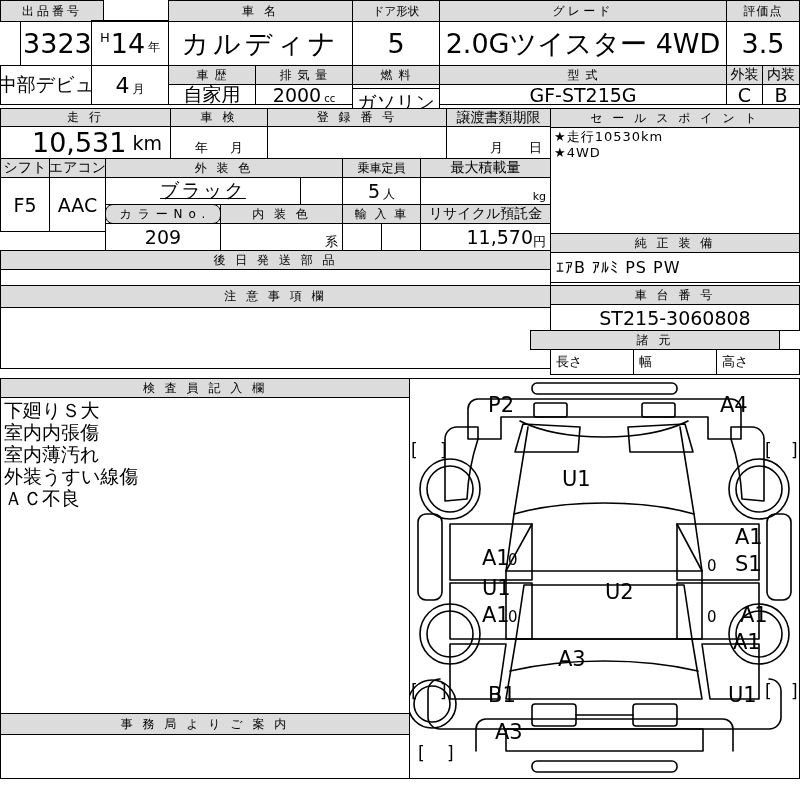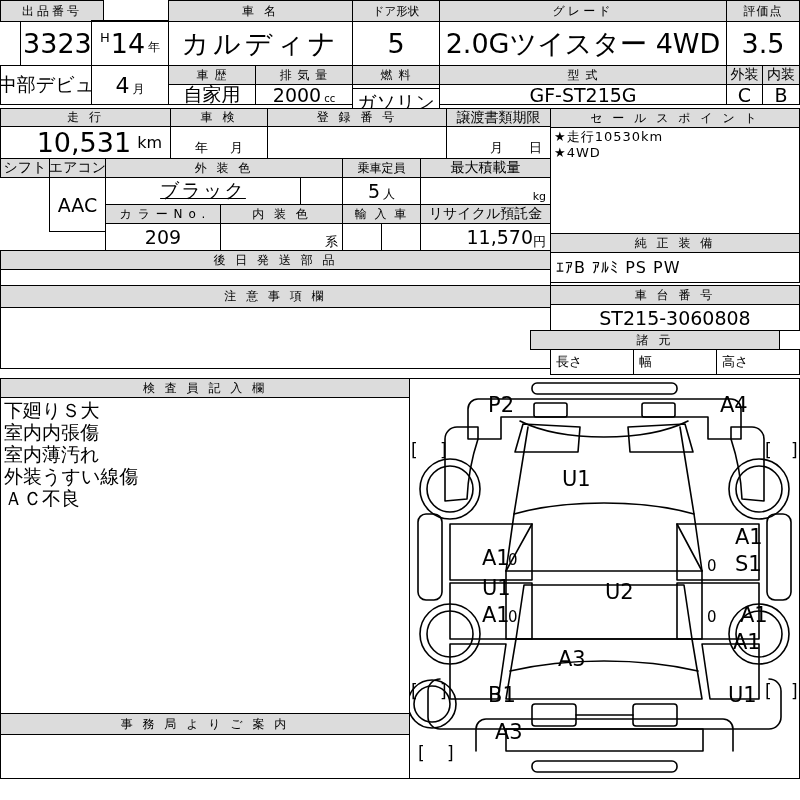--- a/index.html
+++ b/index.html
@@ -143,21 +143,21 @@
   <div class="c hdr tight" style="left:726px;top:0;width:74px;height:22px;">評価点</div>
   <div class="c val big" style="left:726px;top:21px;width:74px;height:45px;">3.5</div>
   <div class="c hdr small" style="left:726px;top:65px;width:37px;height:20px;">外装</div>
   <div class="c hdr small" style="left:762px;top:65px;width:38px;height:20px;text-align:right;">内装</div>
   <div class="c val med" style="left:726px;top:84px;width:37px;height:21px;">C</div>
   <div class="c val med" style="left:762px;top:84px;width:38px;height:21px;">B</div>
 
   <div class="c hdr" style="left:0;top:108px;width:171px;height:19px;">走 行</div>
   <div class="c" style="left:0;top:126px;width:171px;height:33px;justify-content:flex-end;padding-right:8px;">
     <span class="val big" style="border:none;">10,531</span>
-      <span style="font-size:16px;margin-left:6px;">km</span>
+      <span style="font-size:19px;margin-left:6px;">km</span>
   </div>
 
   <div class="c hdr" style="left:170px;top:108px;width:98px;height:19px;">車 検</div>
   <div class="c" style="left:170px;top:126px;width:98px;height:33px;">
     <span style="font-size:13px;position:relative;top:5px;">年</span>
     <span style="width:22px;"></span>
     <span style="font-size:13px;position:relative;top:5px;">月</span>
   </div>
 
   <div class="c hdr" style="left:267px;top:108px;width:180px;height:19px;">登 録 番 号</div>
@@ -165,39 +165,40 @@
 
   <div class="c hdr small" style="left:446px;top:108px;width:105px;height:19px;letter-spacing:0;">譲渡書類期限</div>
   <div class="c" style="left:446px;top:126px;width:105px;height:33px;justify-content:flex-end;padding-right:8px;">
     <span style="font-size:13px;position:relative;top:5px;">月</span>
     <span style="width:26px;"></span>
     <span style="font-size:13px;position:relative;top:5px;">日</span>
   </div>
 
   <div class="c hdr small" style="left:0;top:158px;width:50px;height:20px;">シフト</div>
   <div class="c hdr small" style="left:49px;top:158px;width:57px;height:20px;">エアコン</div>
+  <div class="c val med" style="left:0;top:177px;width:50px;height:55px;">F5</div>
   <div class="c val med" style="left:49px;top:177px;width:57px;height:55px;">AAC</div>
 
   <div class="c hdr" style="left:105px;top:158px;width:238px;height:20px;">外 装 色</div>
   <div class="c val med" style="left:105px;top:177px;width:196px;height:28px;letter-spacing:2px;text-decoration:underline;">ブラック</div>
   <div class="c val sm" style="left:300px;top:177px;width:43px;height:28px;"></div>
 
   <div class="c hdr tight" style="left:342px;top:158px;width:79px;height:20px;letter-spacing:0;">乗車定員</div>
   <div class="c" style="left:342px;top:177px;width:79px;height:28px;">
     <span class="val med" style="border:none;">5</span>
       <span class="unit" style="top:3px;">人</span>
   </div>
 
   <div class="c hdr small" style="left:420px;top:158px;width:131px;height:20px;">最大積載量</div>
   <div class="c right" style="left:420px;top:177px;width:131px;height:28px;">
     <span class="val sm" style="border:none;"></span>
       <span style="font-size:11px;position:relative;top:5px;">kg</span>
   </div>
 
-  <div class="c hdr tight" style="left:105px;top:204px;width:116px;height:20px;letter-spacing:1px;">カ ラ ー N o .</div>
+  <div class="c hdr tight" style="left:105px;top:204px;width:116px;height:20px;letter-spacing:1px;border-radius:8px;">カ ラ ー N o .</div>
   <div class="c val med" style="left:105px;top:223px;width:116px;height:28px;">209</div>
 
   <div class="c hdr" style="left:220px;top:204px;width:123px;height:20px;">内 装 色</div>
   <div class="c right" style="left:220px;top:223px;width:123px;height:28px;">
     <span class="val sm" style="border:none;"></span>
       <span style="font-size:13px;position:relative;top:5px;">系</span>
   </div>
 
   <div class="c hdr tight" style="left:342px;top:204px;width:79px;height:20px;letter-spacing:2px;">輸 入 車</div>
   <div class="c val sm" style="left:342px;top:223px;width:40px;height:28px;"></div>

